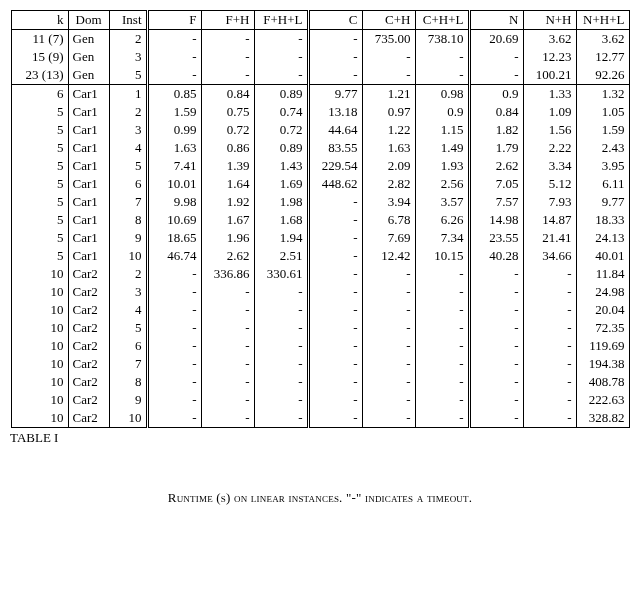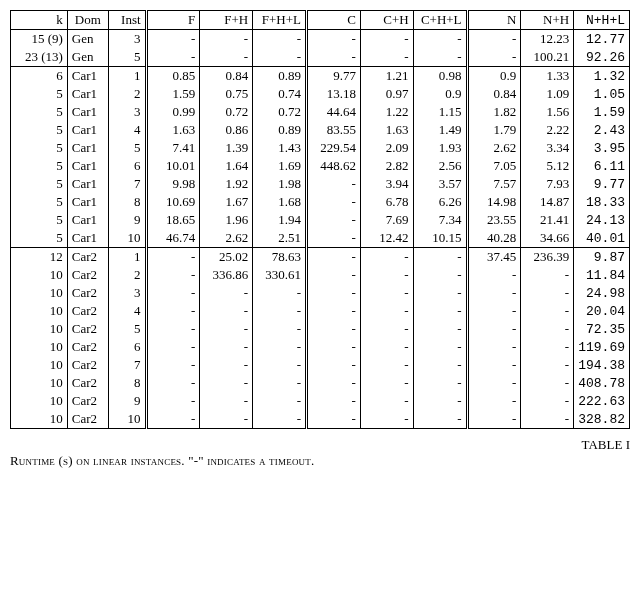--- a/index.html
+++ b/index.html
@@ -23,37 +23,39 @@
     font-weight: normal;
     text-align: right;
   }
   .col-k    { width: 48px; }
   .col-dom  { width: 32px; text-align: center; }
   .col-inst { width: 28px; margin-left: 39px; }
   .col-data { width: 44px; }
 
   
   .bl  { border-left: 1px solid #000; }
-  .br  { border-right: 1px solid #000; font-family: Liberation Mono, monospace; }
+  .br  { border-right: 1px solid #000; }
   .bl2 { border-left: 3px double #000; }
 
   
   tr.hdr th { border-top: 1px solid #000; border-bottom: 1px solid #000; }
   tr.group-start td { border-top: 1px solid #000; }
   tr.last td { border-bottom: 1px solid #000; }
 
   .caption {
-    text-align: right;
-    margin-top: 8px;
+    text-align: left;
+    margin-top: 2px;
     font-size: 13px;
   }
   .caption2 {
+    text-align: center;
     font-variant: small-caps;
     font-size: 13px;
     letter-spacing: 0.2px;
+    margin-top: 44px;
   }
 </style>
 </head>
 <body>
 
 <table>
   <thead>
     <tr class="hdr">
       <th class="col-k bl">k</th>
       <th class="col-dom bl">Dom</th>
@@ -64,20 +66,34 @@
       <th class="col-data bl2">C</th>
       <th class="col-data bl">C+H</th>
       <th class="col-data bl">C+H+L</th>
       <th class="col-data bl2">N</th>
       <th class="col-data bl">N+H</th>
       <th class="col-data bl br">N+H+L</th>
     </tr>
   </thead>
   <tbody id="tbody">
       <tr>
+        <td class="col-k bl">11 (7)</td>
+        <td class="col-dom bl" style="text-align: left;">Gen</td>
+        <td class="col-inst bl">2</td>
+        <td class="col-data bl2">-</td>
+        <td class="col-data bl">-</td>
+        <td class="col-data bl">-</td>
+        <td class="col-data bl2">-</td>
+        <td class="col-data bl">735.00</td>
+        <td class="col-data bl">738.10</td>
+        <td class="col-data bl2">20.69</td>
+        <td class="col-data bl">3.62</td>
+        <td class="col-data bl br">3.62</td>
+      </tr>
+      <tr>
         <td class="col-k bl">15 (9)</td>
         <td class="col-dom bl" style="text-align: left;">Gen</td>
         <td class="col-inst bl">3</td>
         <td class="col-data bl2">-</td>
         <td class="col-data bl">-</td>
         <td class="col-data bl">-</td>
         <td class="col-data bl2">-</td>
         <td class="col-data bl">-</td>
         <td class="col-data bl">-</td>
         <td class="col-data bl2">-</td>
@@ -231,34 +247,20 @@
         <td class="col-data bl2">46.74</td>
         <td class="col-data bl">2.62</td>
         <td class="col-data bl">2.51</td>
         <td class="col-data bl2">-</td>
         <td class="col-data bl">12.42</td>
         <td class="col-data bl">10.15</td>
         <td class="col-data bl2">40.28</td>
         <td class="col-data bl">34.66</td>
         <td class="col-data bl br">40.01</td>
       </tr>
-      <tr class="group-start">
-        <td class="col-k bl">12</td>
-        <td class="col-dom bl" style="text-align: left;">Car2</td>
-        <td class="col-inst bl">1</td>
-        <td class="col-data bl2">-</td>
-        <td class="col-data bl">25.02</td>
-        <td class="col-data bl">78.63</td>
-        <td class="col-data bl2">-</td>
-        <td class="col-data bl">-</td>
-        <td class="col-data bl">-</td>
-        <td class="col-data bl2">37.45</td>
-        <td class="col-data bl">236.39</td>
-        <td class="col-data bl br">9.87</td>
-      </tr>
       <tr>
         <td class="col-k bl">10</td>
         <td class="col-dom bl" style="text-align: left;">Car2</td>
         <td class="col-inst bl">2</td>
         <td class="col-data bl2">-</td>
         <td class="col-data bl">336.86</td>
         <td class="col-data bl">330.61</td>
         <td class="col-data bl2">-</td>
         <td class="col-data bl">-</td>
         <td class="col-data bl">-</td>

